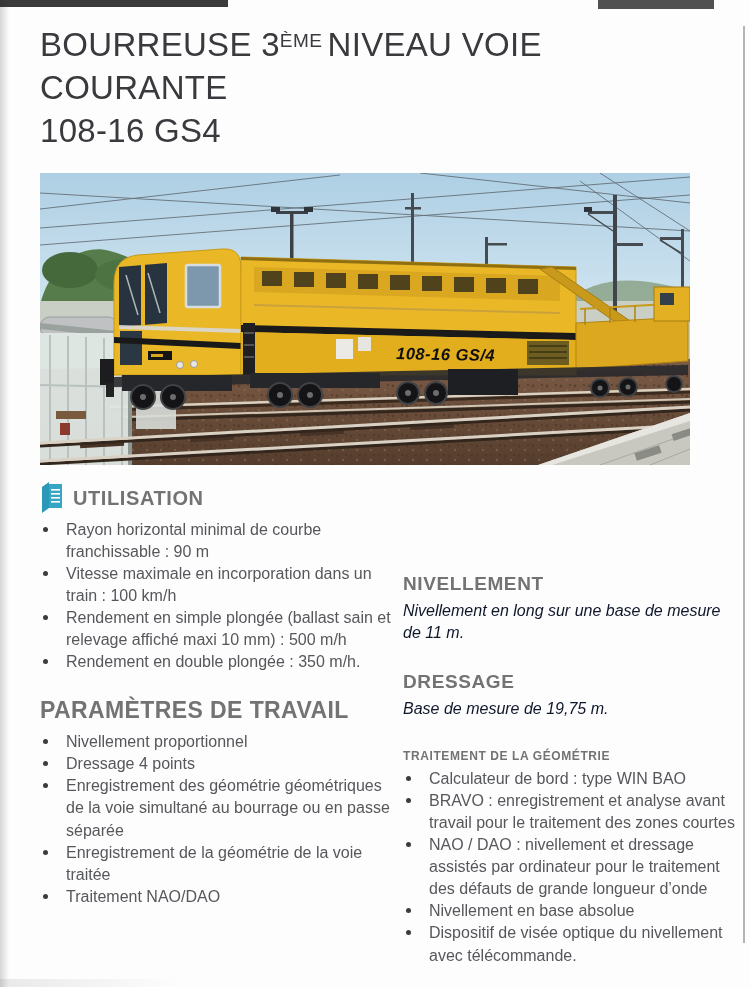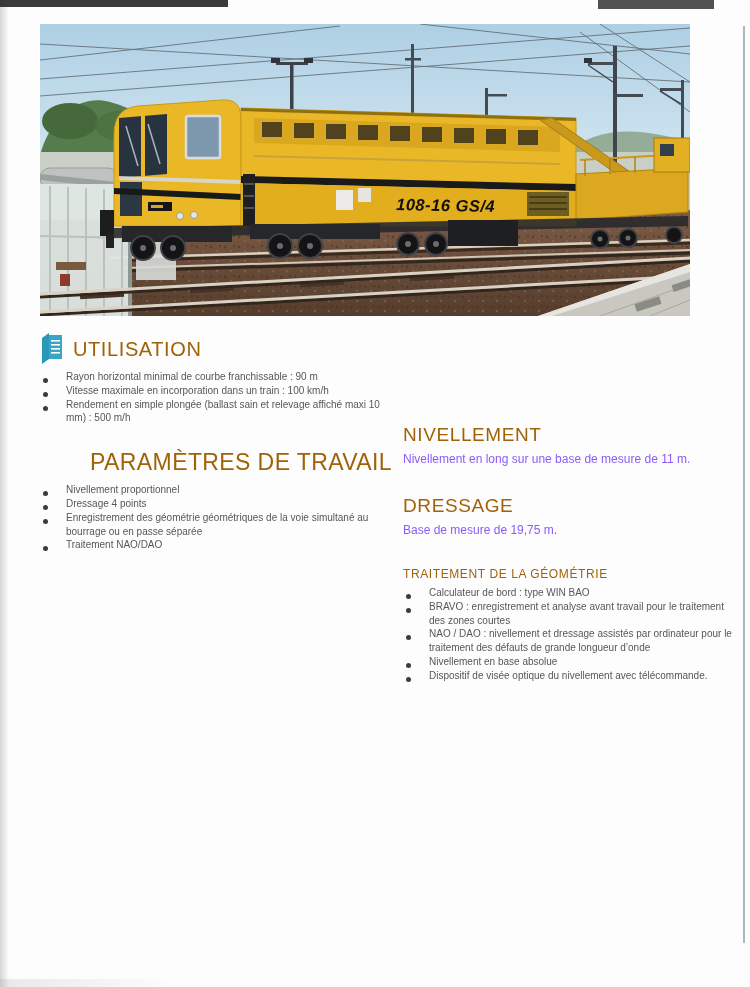--- a/index.html
+++ b/index.html
@@ -29,49 +29,51 @@
   h1 .sup { font-size:19px; vertical-align:9px; letter-spacing:.5px; }
   h1 .part2 { margin-left:5px; }
 
   .photo-frame { width:650px; height:292px; margin:0 0 14px 0; background:#cfe0ec; overflow:hidden; }
   .photo-frame svg { display:block; width:650px; height:292px; }
 
   .columns { display:flex; gap:11px; align-items:flex-start; }
   .col-left  { width:352px; }
   .col-right { width:335px; margin-top:94px; }
 
-  .teal-h { color:#a16207; font-weight:400; letter-spacing:.6px; }
+  .teal-h { color:#737373; font-weight:700; letter-spacing:.6px; }
   .h-util  { font-size:20px; }
-  .h-param { font-size:23px; margin:24px 0 7px 0; letter-spacing:.4px;text-align:right; }
+  .h-param { font-size:23px; margin:24px 0 7px 0; letter-spacing:.4px; }
   .h-niv, .h-dress { font-size:19px; margin:0 0 5px 0; }
   .h-dress { margin-top:27px; }
   .h-trait { font-size:12px; margin:29px 0 5px 0; }
 
   .section-head { display:flex; align-items:flex-end; gap:9px; margin-bottom:9px; }
   .section-head .doc-icon { flex:0 0 auto; transform:translateY(3px); }
 
-  ul.bullets { list-style:none; font-size:10px; line-height:1.38; color:#56575b; }
+  ul.bullets { list-style:none; font-size:16px; line-height:1.38; color:#56575b; }
   ul.bullets li { position:relative; padding-left:26px; margin:0; }
   ul.bullets li::before {
     content:""; position:absolute; left:3px; top:8px;
     width:5px; height:5px; border-radius:50%; background:#3b3c40;
   }
-  p.body-text { font-size:12px; line-height:1.38; color:#8b5cf6; }
+  p.body-text { font-size:16px; line-height:1.38; color:#0f172a;font-style:italic; }
 </style>
 </head>
 <body>
 
 <div class="edge-left"></div>
 <div class="edge-bottom"></div>
 <div class="top-strip-left"></div>
 <div class="top-strip-right"></div>
 <div class="right-line"></div>
 
 <div class="content">
 
+  <h1 class="title"><span>BOURREUSE 3</span><span class="sup">ÈME</span><span class="part2">NIVEAU VOIE COURANTE</span><br>
+  <span>108-16 GS4</span></h1>
 
   <div class="photo-frame">
     <svg viewBox="0 0 650 292">
       <defs>
         <linearGradient id="skyg" x1="0" y1="0" x2="0" y2="1">
           <stop offset="0" stop-color="#aecfe4"></stop>
             <stop offset="1" stop-color="#d9eaf3"></stop>
         </linearGradient>
         <linearGradient id="balg" x1="0" y1="0" x2="0" y2="1">
           <stop offset="0" stop-color="#7d5c47"></stop>
@@ -270,27 +272,29 @@
             <rect x="11" y="15" width="9" height="1.6"></rect>
             <rect x="11" y="19" width="9" height="1.6"></rect>
           </g>
         </svg>
         <h2 class="teal-h h-util">UTILISATION</h2>
       </div>
       <ul class="bullets">
         <li>Rayon horizontal minimal de courbe franchissable : 90 m</li>
         <li>Vitesse maximale en incorporation dans un train : 100 km/h</li>
         <li>Rendement en simple plongée (ballast sain et relevage affiché maxi 10 mm) : 500 m/h</li>
+        <li>Rendement en double plongée : 350 m/h.</li>
       </ul>
 
       <h2 class="teal-h h-param">PARAMÈTRES DE TRAVAIL</h2>
       <ul class="bullets">
         <li>Nivellement proportionnel</li>
         <li>Dressage 4 points</li>
         <li>Enregistrement des géométrie géométriques de la voie simultané au bourrage ou en passe séparée</li>
+        <li>Enregistrement de la géométrie de la voie traitée</li>
         <li>Traitement NAO/DAO</li>
 
       </ul>
     </div>
 
     <div class="col-right">
       <h2 class="teal-h h-niv">NIVELLEMENT</h2>
       <p class="body-text">Nivellement en long sur une base de mesure de 11 m.</p>
 
       <h2 class="teal-h h-dress">DRESSAGE</h2>

